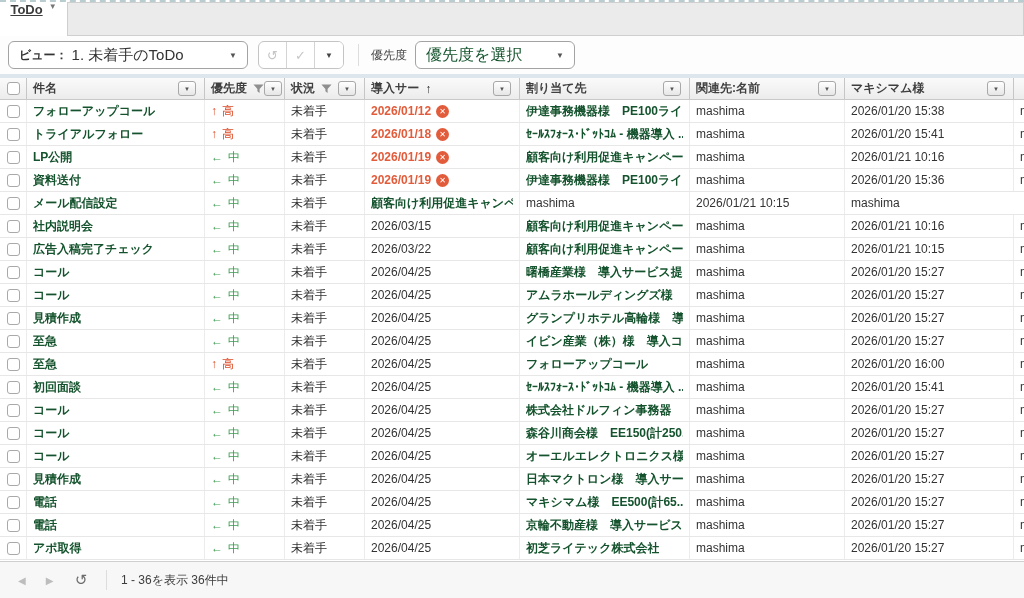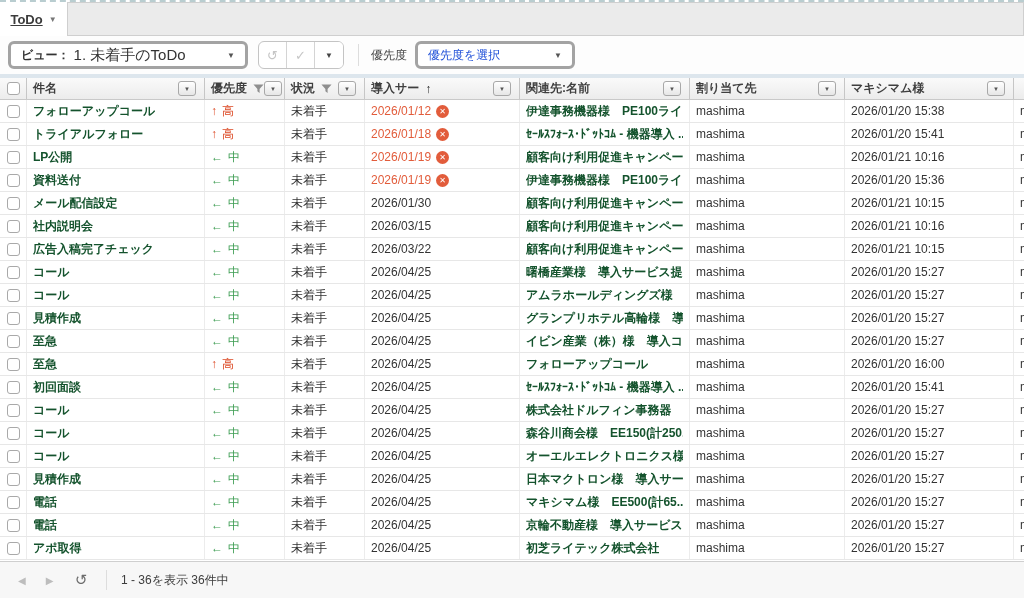--- a/index.html
+++ b/index.html
@@ -5,41 +5,41 @@
   * { margin:0; padding:0; box-sizing:border-box; }
   html,body { background:#fff; }
   body { font-family:"Liberation Sans","DejaVu Sans",sans-serif; color:#333; }
   .app { position:relative; width:1024px; height:598px; overflow:hidden; background:#fff; }
 
   
   .topline { height:2px; border-top:2px dashed #b9cdd0; }
 
   
   .tabstrip { height:34px; display:flex; align-items:stretch; background:#fff; }
-  .tab { width:67px; display:flex; align-items:center; justify-content:center; gap:6px; background:#fff; }
+  .tab { width:67px; display:flex; align-items:flex-start; justify-content:center; gap:6px; background:#fff; }
   .tab-label { font-size:13px; font-weight:bold; color:#3c3c3c; text-decoration:underline; }
   .tab-caret { font-size:8px; color:#777; }
   .tabfill { flex:1; background:#ebebeb; border:1px solid #cfcfcf; }
 
   
   .toolbar { height:38px; display:flex; align-items:center; padding-left:8px; background:#fdfdfd; }
-  .select { display:flex; align-items:center; border:3px solid #a3a3a3; border-radius:6px; background:#fff; height:28px; padding:0 10px; }
+  .select { display:flex; align-items:center; border:1px solid #a3a3a3; border-radius:6px; background:#fff; height:28px; padding:0 10px; }
   .view-select { width:240px; }
   .view-select .lbl { font-weight:bold; font-size:12px; color:#333; margin-right:4px; white-space:nowrap; }
   .view-select .val { font-size:15px; color:#333; white-space:nowrap; }
   .select .caret { margin-left:auto; font-size:8px; color:#555; }
   .btn-group { display:flex; margin-left:10px; border:1px solid #c4c4c4; border-radius:6px; overflow:hidden; height:28px; background:#fff; }
   .btn-group .seg { width:28px; display:flex; align-items:center; justify-content:center; border-right:1px solid #d4d4d4; font-size:13px; }
   .btn-group .seg:last-child { border-right:none; }
   .seg.disabled { color:#c6c6c6; }
   .seg.caret-seg { font-size:8px; color:#444; background:#fff; }
   .tb-divider { width:1px; height:22px; background:#ddd; margin:0 12px 0 14px; }
   .pri-label { font-size:12px; color:#444; margin-right:8px; white-space:nowrap; }
   .pri-select { width:160px; }
-  .pri-select .ph { font-size:12px; color:#1d4ed8; white-space:nowrap; }
+  .pri-select .ph { font-size:16px; color:#14532d; white-space:nowrap; }
 
   .bluegap { height:4px; background:#dde6ed; }
 
   
   .grid { --cols: 27px 178px 80px 80px 155px 170px 155px 169px 70px; width:1084px; }
   .ghead { display:grid; grid-template-columns:var(--cols); height:22px;
            background:linear-gradient(#fafafa,#ececec); border-bottom:1px solid #c9c9c9; }
   .hc { display:flex; align-items:center; padding:0 8px 0 6px; border-right:1px solid #c6c6c6; overflow:hidden; }
   .hc:last-child { border-right:none; }
   .hlabel { font-size:12px; font-weight:bold; color:#3f3f3f; white-space:nowrap; }
@@ -53,21 +53,21 @@
   .tr { display:grid; grid-template-columns:var(--cols); height:23px; border-bottom:1px solid #e7e7e7; }
   .td { display:flex; align-items:center; padding:0 6px; border-right:1px solid #ececec; overflow:hidden; white-space:nowrap; font-size:12px; color:#333; }
   .td:last-child { border-right:none; }
   .c-cb { justify-content:center; padding:0; }
   .cb { width:13px; height:13px; border:1px solid #a9a9a9; border-radius:3px; background:#fff; flex:none; }
   .link { color:#14532d; text-decoration:none; cursor:pointer; overflow:hidden; text-overflow:clip; white-space:nowrap;font-weight:bold; }
   .arrow { font-weight:bold; margin-right:5px; }
   .c-priority.hi .arrow, .c-priority.hi .plabel { color:#dc4a25; }
   .c-priority.mid .arrow, .c-priority.mid .plabel { color:#3f9e54; }
   .due { color:#333; }
-  .due.overdue { color:#e25c3b; font-weight:normal; }
+  .due.overdue { color:#e25c3b; font-weight:bold; }
   .odicon { display:none; width:13px; height:13px; border-radius:50%; background:#e25c3b; color:#fff;
             font-size:8px; font-weight:bold; align-items:center; justify-content:center; margin-left:5px; flex:none; }
   .odicon.show { display:inline-flex; }
 
   
   .footer { position:absolute; left:0; right:0; bottom:0; height:37px; background:#f7f7f7; border-top:1px solid #cfcfcf;
             display:flex; align-items:center; }
   .pg-btn { font-size:10px; color:#bdbdbd; padding:0 10px; }
   .pg-btn.first { margin-left:8px; }
   .refresh-btn { font-size:15px; color:#6d6d6d; padding:0 12px; transform:scaleX(-1); display:inline-block; }
@@ -150,27 +150,27 @@
           </span>
       </div>
       <div class="hc">
         <span class="hlabel">導入サー</span>
         <span class="sort-asc">↑</span>
         <span class="menu-btn">
             <span>▼</span>
           </span>
       </div>
       <div class="hc">
-        <span class="hlabel">関連先:名前</span>
+        <span class="hlabel">割り当て先</span>
         <span class="menu-btn">
             <span>▼</span>
           </span>
       </div>
       <div class="hc">
-        <span class="hlabel">割り当て先</span>
+        <span class="hlabel">関連先:名前</span>
         <span class="menu-btn">
             <span>▼</span>
           </span>
       </div>
       <div class="hc">
         <span class="hlabel">マキシマム様</span>
         <span class="menu-btn">
             <span>▼</span>
           </span>
       </div>
@@ -307,23 +307,20 @@
           </div>
     <div class="td">
             <span class="link">メール配信設定</span>
           </div>
     <div class="td c-priority mid">
             <span class="arrow">←</span>
             <span class="plabel">中</span>
           </div>
     <div class="td">
             <span>未着手</span>
-          </div>
-    <div class="td">
-            <span class="due">2026/01/30</span>
           </div>
     <div class="td">
             <span class="link">顧客向け利用促進キャンペーン</span>
           </div>
     <div class="td">
             <span>mashima</span>
           </div>
     <div class="td">
             <span>2026/01/21 10:15</span>
           </div>

